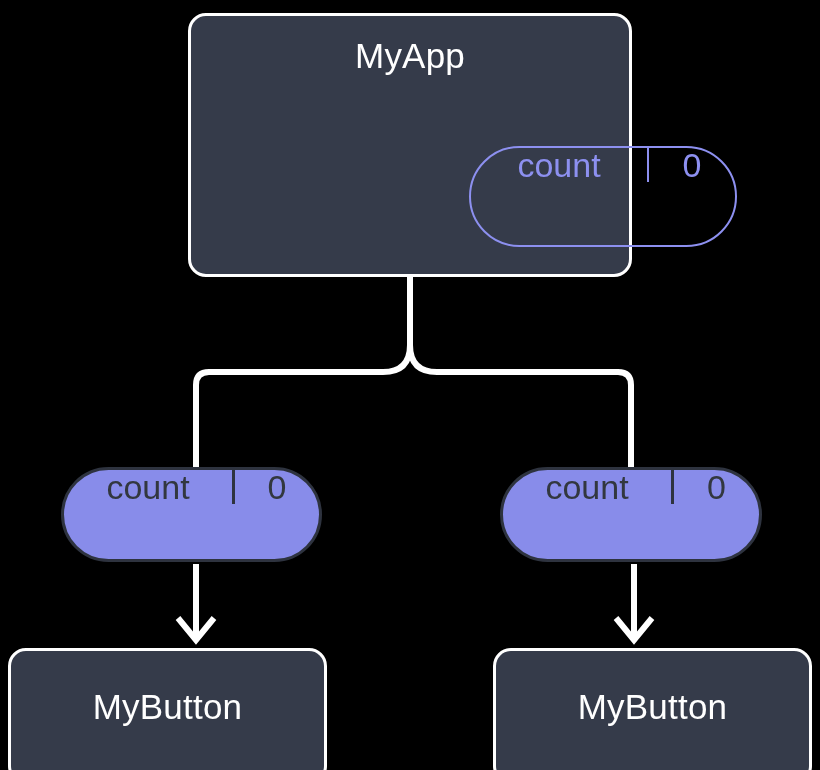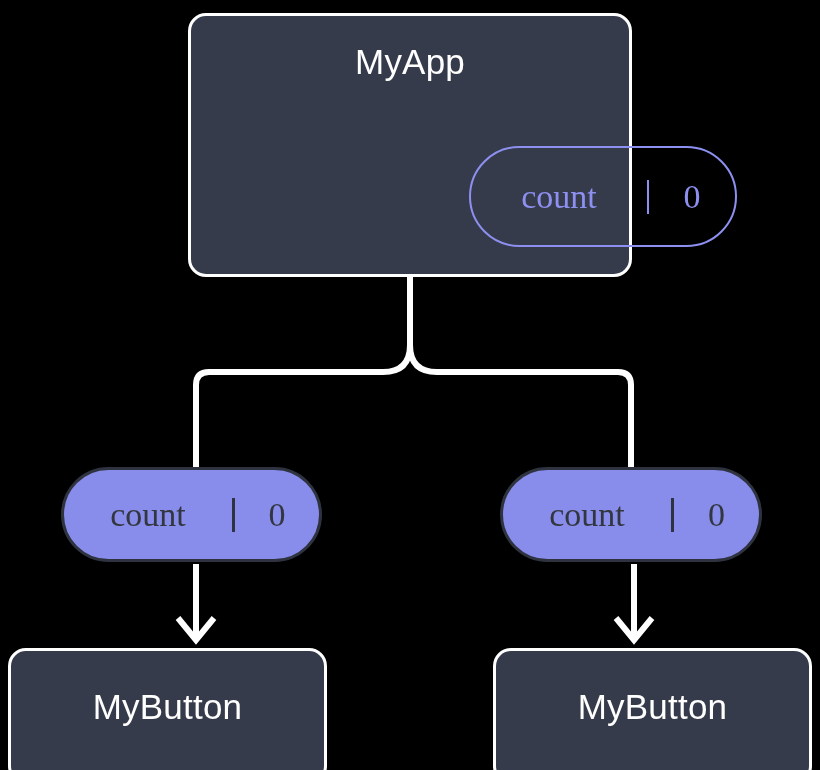--- a/index.html
+++ b/index.html
@@ -36,21 +36,21 @@
     display: flex;
     flex-direction: column;
     align-items: center;
   }
 
   #myapp-box {
     left: 188px;
     top: 13px;
     width: 444px;
     height: 264px;
-    padding-top: 28px;
+    padding-top: 22px;
   }
 
   .component-title {
     color: #ffffff;
     font-size: 35px;
     line-height: 1;
     letter-spacing: 0.2px;
     white-space: nowrap;
   }
 
@@ -70,24 +70,23 @@
     height: 136px;
     justify-content: flex-start;
     padding-top: 38px;
   }
 
   
   .state-pill {
     position: absolute;
     box-sizing: border-box;
     display: flex;
-    align-items: center;
+    align-items: flex-start;
     border-radius: 999px;
     overflow: hidden;
-    font-family: Liberation Serif, serif;
   }
 
   .pill-name,
   .pill-value {
     display: flex;
     align-items: center;
     justify-content: center;
     white-space: nowrap;
     line-height: 1;
   }

